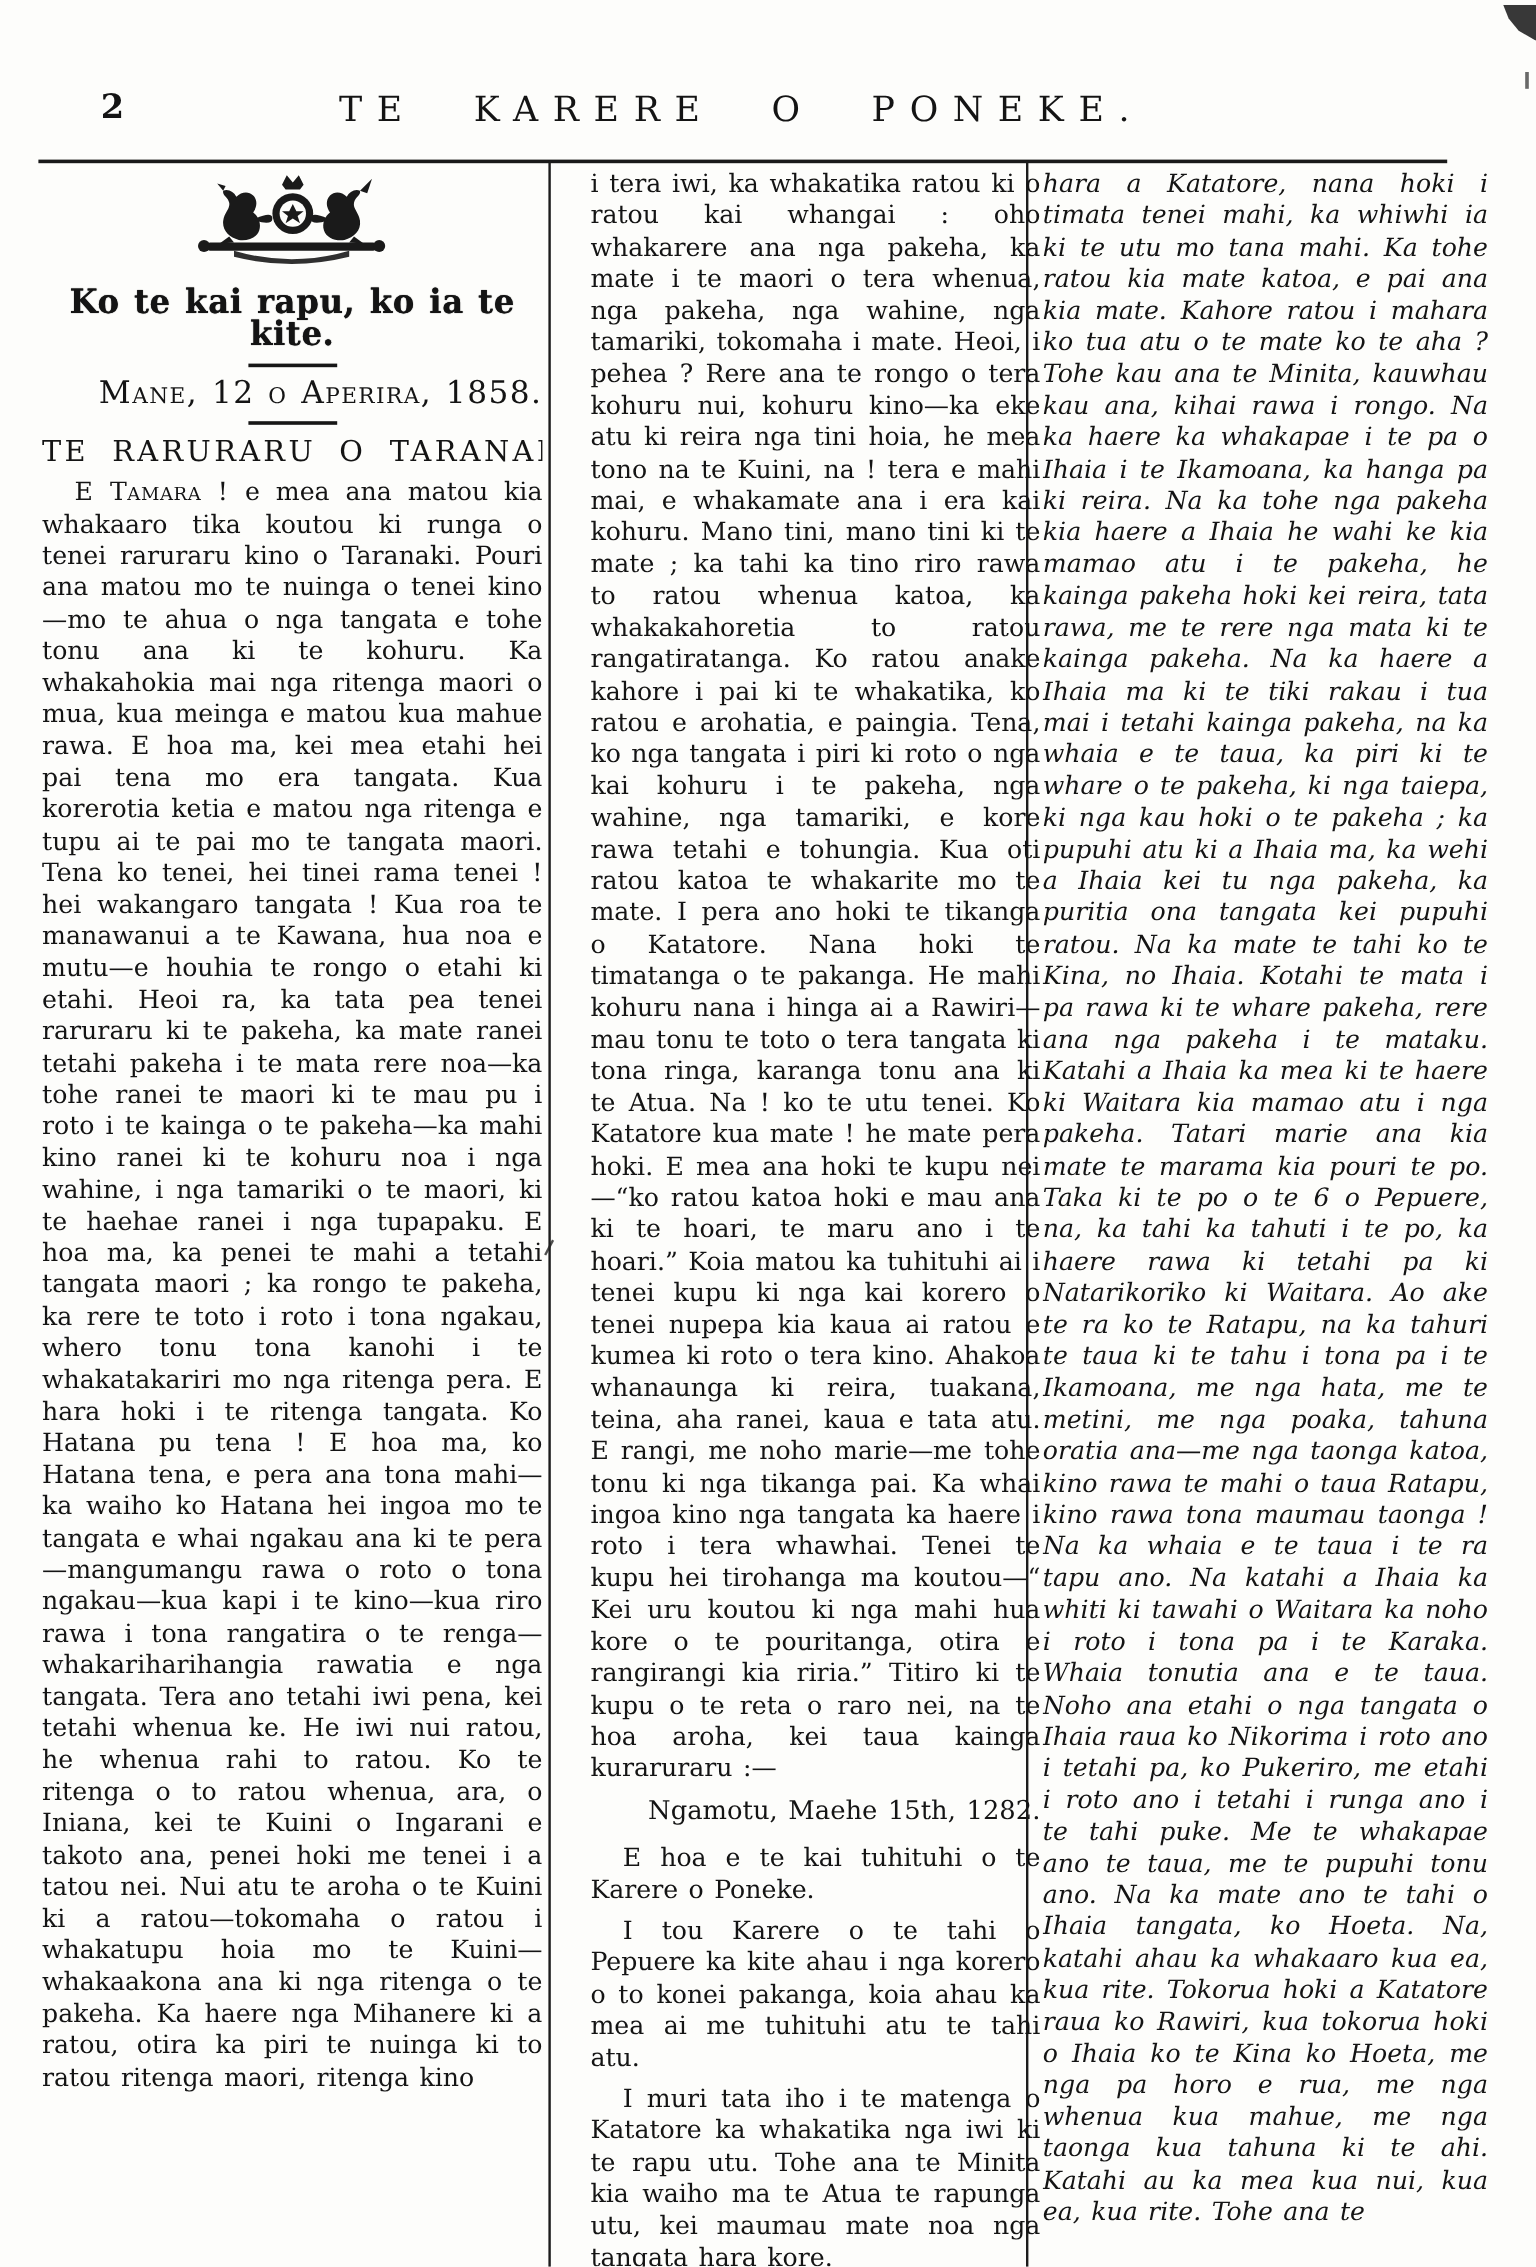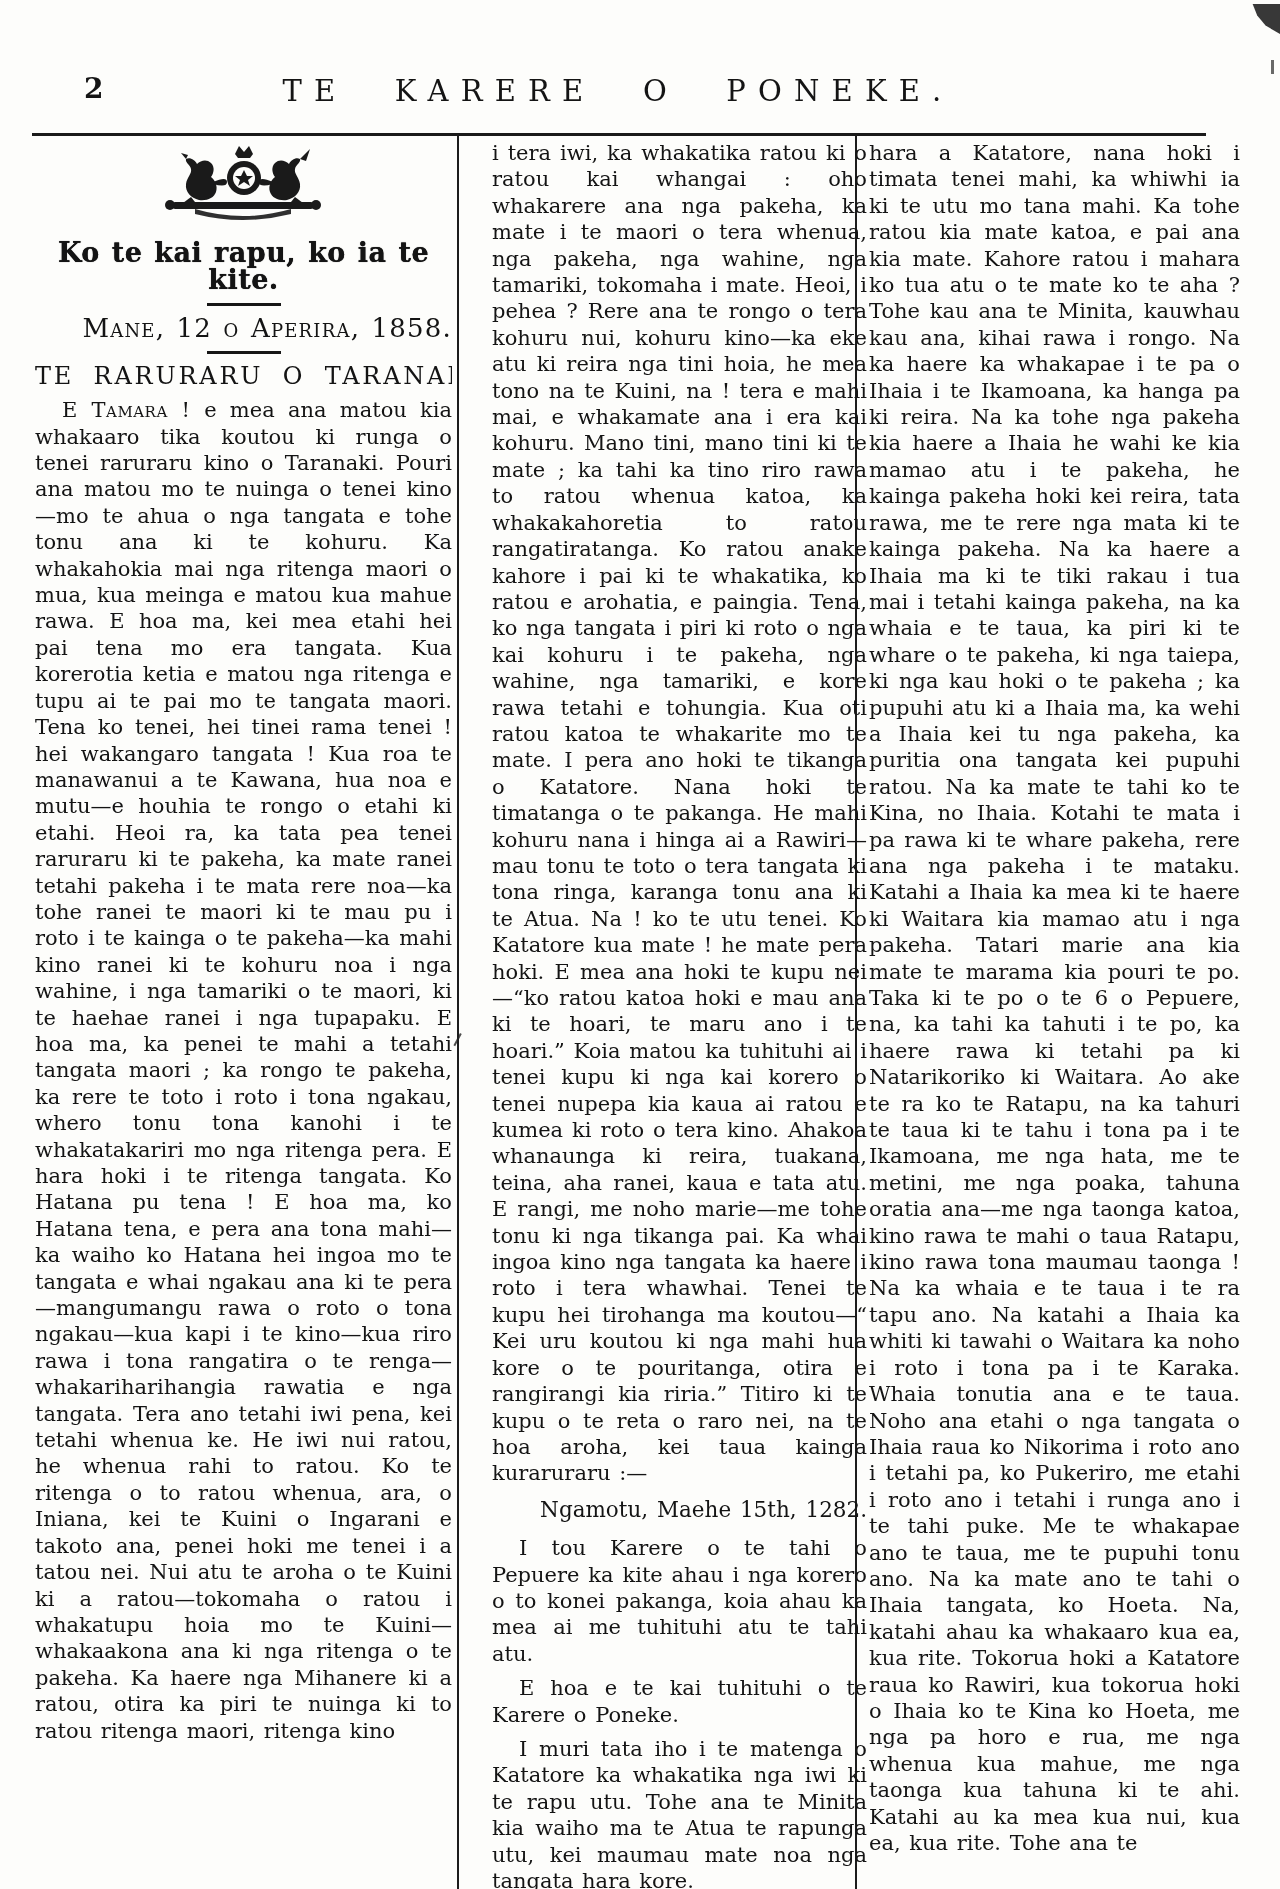--- a/index.html
+++ b/index.html
@@ -41,21 +41,21 @@
   .col-rule.r2{left:855px;}
   
   .col{
     position:absolute;overflow:hidden;
     text-align:justify;
     font-size:21px;line-height:26.4px;
     word-spacing:2px;
   }
   #col1{left:35px;top:136px;width:417px;height:1769px;}
   #col2{left:472px;top:140px;width:375px;height:1749px;margin-left:20px;}
-  #col3{left:869px;top:140px;width:371px;height:1749px;}
+  #col3{left:869px;top:140px;width:371px;height:1749px;font-style:italic;}
   
   .ornament-wrap{width:100%;text-align:center;margin:6px 0 2px;}
   .ornament-wrap svg{display:inline-block;}
   .motto{
     text-align:center;font-size:27px;font-weight:bold;
     letter-spacing:.5px;margin:4px 0 0;
     text-shadow:0 0 .7px #000;
     transform:scaleY(1.04);
   }
   .short-rule{
@@ -137,22 +137,22 @@
   <div>
       <p class="blk-heading">TE RARURARU O TARANAKI.</p>
       <p class="blk-para-first"><span class="lead-smallcaps">E Tamara ! </span>e mea ana matou kia whakaaro tika koutou ki runga o tenei raruraru kino o Taranaki. Pouri ana matou mo te nuinga o tenei kino—mo te ahua o nga tangata e tohe tonu ana ki te kohuru. Ka whakahokia mai nga ritenga maori o mua, kua meinga e matou kua mahue rawa. E hoa ma, kei mea etahi hei pai tena mo era tangata. Kua korerotia ketia e matou nga ritenga e tupu ai te pai mo te tangata maori. Tena ko tenei, hei tinei rama tenei ! hei wakangaro tangata ! Kua roa te manawanui a te Kawana, hua noa e mutu—e houhia te rongo o etahi ki etahi. Heoi ra, ka tata pea tenei raruraru ki te pakeha, ka mate ranei tetahi pakeha i te mata rere noa—ka tohe ranei te maori ki te mau pu i roto i te kainga o te pakeha—ka mahi kino ranei ki te kohuru noa i nga wahine, i nga tamariki o te maori, ki te haehae ranei i nga tupapaku. E hoa ma, ka penei te mahi a tetahi tangata maori ; ka rongo te pakeha, ka rere te toto i roto i tona ngakau, whero tonu tona kanohi i te whakatakariri mo nga ritenga pera. E hara hoki i te ritenga tangata. Ko Hatana pu tena ! E hoa ma, ko Hatana tena, e pera ana tona mahi—ka waiho ko Hatana hei ingoa mo te tangata e whai ngakau ana ki te pera—mangumangu rawa o roto o tona ngakau—kua kapi i te kino—kua riro rawa i tona rangatira o te renga—whakariharihangia rawatia e nga tangata. Tera ano tetahi iwi pena, kei tetahi whenua ke. He iwi nui ratou, he whenua rahi to ratou. Ko te ritenga o to ratou whenua, ara, o Iniana, kei te Kuini o Ingarani e takoto ana, penei hoki me tenei i a tatou nei. Nui atu te aroha o te Kuini ki a ratou—tokomaha o ratou i whakatupu hoia mo te Kuini—whakaakona ana ki nga ritenga o te pakeha. Ka haere nga Mihanere ki a ratou, otira ka piri te nuinga ki to ratou ritenga maori, ritenga kino</p>
     </div>
 </div>
 
 <div class="col" id="col2">
   <div>
       <p class="blk-para-flush">i tera iwi, ka whakatika ratou ki o ratou kai whangai : oho whakarere ana nga pakeha, ka mate i te maori o tera whenua, nga pakeha, nga wahine, nga tamariki, tokomaha i mate. Heoi, i pehea ? Rere ana te rongo o tera kohuru nui, kohuru kino—ka eke atu ki reira nga tini hoia, he mea tono na te Kuini, na ! tera e mahi mai, e whakamate ana i era kai kohuru. Mano tini, mano tini ki te mate ; ka tahi ka tino riro rawa to ratou whenua katoa, ka whakakahoretia to ratou rangatiratanga. Ko ratou anake kahore i pai ki te whakatika, ko ratou e arohatia, e paingia. Tena, ko nga tangata i piri ki roto o nga kai kohuru i te pakeha, nga wahine, nga tamariki, e kore rawa tetahi e tohungia. Kua oti ratou katoa te whakarite mo te mate. I pera ano hoki te tikanga o Katatore. Nana hoki te timatanga o te pakanga. He mahi kohuru nana i hinga ai a Rawiri—mau tonu te toto o tera tangata ki tona ringa, karanga tonu ana ki te Atua. Na ! ko te utu tenei. Ko Katatore kua mate ! he mate pera hoki. E mea ana hoki te kupu nei—“ko ratou katoa hoki e mau ana ki te hoari, te maru ano i te hoari.” Koia matou ka tuhituhi ai i tenei kupu ki nga kai korero o tenei nupepa kia kaua ai ratou e kumea ki roto o tera kino. Ahakoa whanaunga ki reira, tuakana, teina, aha ranei, kaua e tata atu. E rangi, me noho marie—me tohe tonu ki nga tikanga pai. Ka whai ingoa kino nga tangata ka haere i roto i tera whawhai. Tenei te kupu hei tirohanga ma koutou—“ Kei uru koutou ki nga mahi hua kore o te pouritanga, otira e rangirangi kia riria.” Titiro ki te kupu o te reta o raro nei, na te hoa aroha, kei taua kainga kuraruraru :—</p>
       <p class="blk-dateline">Ngamotu, Maehe 15th, 1282.</p>
+      <p class="blk-para-first">E hoa e te kai tuhituhi o te Karere o Poneke.</p>
       <p class="blk-para-first">I tou Karere o te tahi o Pepuere ka kite ahau i nga korero o to konei pakanga, koia ahau ka mea ai me tuhituhi atu te tahi atu.</p>
-      <p class="blk-para-first">E hoa e te kai tuhituhi o te Karere o Poneke.</p>
       <p class="blk-para-first">I muri tata iho i te matenga o Katatore ka whakatika nga iwi ki te rapu utu. Tohe ana te Minita kia waiho ma te Atua te rapunga utu, kei maumau mate noa nga tangata hara kore.</p>
     </div>
 </div>
 
 <div class="col" id="col3">
   <div>
       <p class="blk-para-flush">hara a Katatore, nana hoki i timata tenei mahi, ka whiwhi ia ki te utu mo tana mahi. Ka tohe ratou kia mate katoa, e pai ana kia mate. Kahore ratou i mahara ko tua atu o te mate ko te aha ? Tohe kau ana te Minita, kauwhau kau ana, kihai rawa i rongo. Na ka haere ka whakapae i te pa o Ihaia i te Ikamoana, ka hanga pa ki reira. Na ka tohe nga pakeha kia haere a Ihaia he wahi ke kia mamao atu i te pakeha, he kainga pakeha hoki kei reira, tata rawa, me te rere nga mata ki te kainga pakeha. Na ka haere a Ihaia ma ki te tiki rakau i tua mai i tetahi kainga pakeha, na ka whaia e te taua, ka piri ki te whare o te pakeha, ki nga taiepa, ki nga kau hoki o te pakeha ; ka pupuhi atu ki a Ihaia ma, ka wehi a Ihaia kei tu nga pakeha, ka puritia ona tangata kei pupuhi ratou. Na ka mate te tahi ko te Kina, no Ihaia. Kotahi te mata i pa rawa ki te whare pakeha, rere ana nga pakeha i te mataku. Katahi a Ihaia ka mea ki te haere ki Waitara kia mamao atu i nga pakeha. Tatari marie ana kia mate te marama kia pouri te po. Taka ki te po o te 6 o Pepuere, na, ka tahi ka tahuti i te po, ka haere rawa ki tetahi pa ki Natarikoriko ki Waitara. Ao ake te ra ko te Ratapu, na ka tahuri te taua ki te tahu i tona pa i te Ikamoana, me nga hata, me te metini, me nga poaka, tahuna oratia ana—me nga taonga katoa, kino rawa te mahi o taua Ratapu, kino rawa tona maumau taonga ! Na ka whaia e te taua i te ra tapu ano. Na katahi a Ihaia ka whiti ki tawahi o Waitara ka noho i roto i tona pa i te Karaka. Whaia tonutia ana e te taua. Noho ana etahi o nga tangata o Ihaia raua ko Nikorima i roto ano i tetahi pa, ko Pukeriro, me etahi i roto ano i tetahi i runga ano i te tahi puke. Me te whakapae ano te taua, me te pupuhi tonu ano. Na ka mate ano te tahi o Ihaia tangata, ko Hoeta. Na, katahi ahau ka whakaaro kua ea, kua rite. Tokorua hoki a Katatore raua ko Rawiri, kua tokorua hoki o Ihaia ko te Kina ko Hoeta, me nga pa horo e rua, me nga whenua kua mahue, me nga taonga kua tahuna ki te ahi. Katahi au ka mea kua nui, kua ea, kua rite. Tohe ana te</p>
     </div>
 </div>
 

